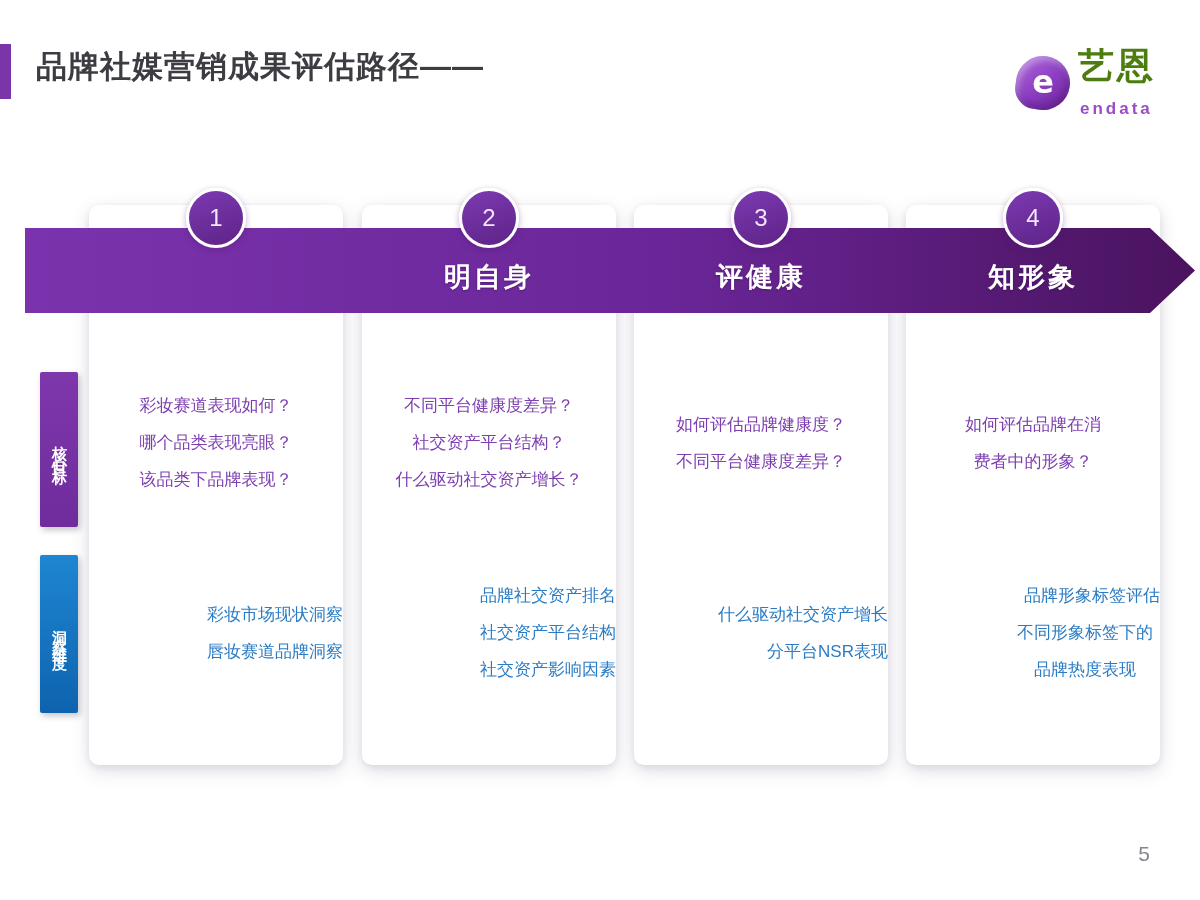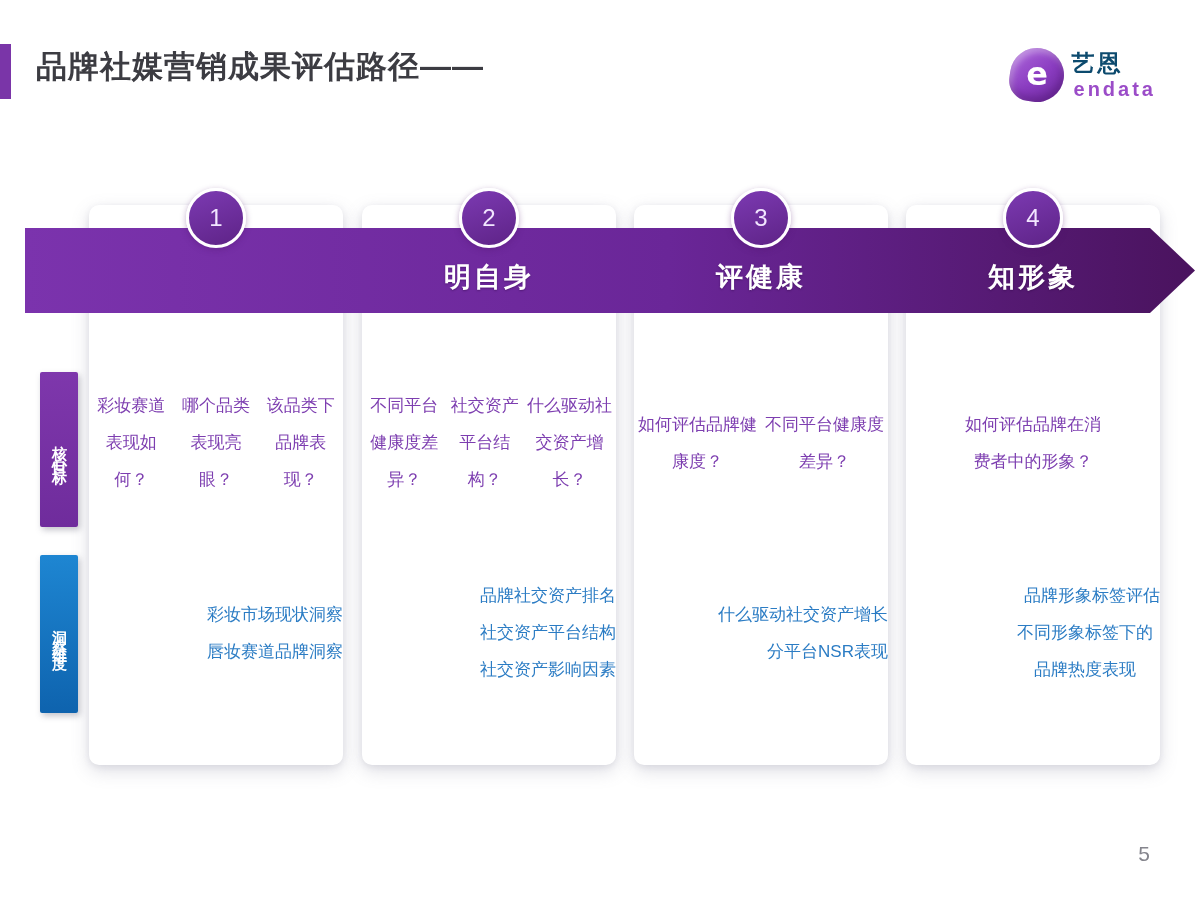--- a/index.html
+++ b/index.html
@@ -20,22 +20,22 @@
     background:linear-gradient(135deg,#b06ade 0%,#8a3cc0 55%,#6e2a9e 100%);
     border-radius:50% 50% 50% 38%;transform:rotate(8deg);
     box-shadow:inset -3px -5px 8px rgba(60,10,90,.35), inset 3px 4px 6px rgba(255,255,255,.35);
   }
   .logo-mark span{
     position:absolute;left:0;right:0;top:7px;text-align:center;
     font-size:32px;font-weight:bold;color:#ffffff;transform:rotate(-8deg);
     font-family:"DejaVu Sans",sans-serif;
   }
   .logo-text{display:flex;flex-direction:column;align-items:flex-start;line-height:1;}
-  .logo-cn{font-size:23px;font-weight:bold;color:#0c4a6e;letter-spacing:3px;text-align:right;}
-  .logo-en{font-size:20px;font-weight:bold;color:#9b4cc8;letter-spacing:3px;margin-top:4px;margin-left:2px;}
+  .logo-cn{font-size:36px;font-weight:bold;color:#4d7c0f;letter-spacing:3px;text-align:right;}
+  .logo-en{font-size:17px;font-weight:bold;color:#9b4cc8;letter-spacing:3px;margin-top:16px;margin-left:2px;}
   
   .banner{
     position:absolute;left:25px;top:228px;width:1170px;height:85px;z-index:2;
     background:linear-gradient(90deg,#7b33ad 0%,#6a2698 55%,#4a135e 100%);
     clip-path:polygon(0 0, calc(100% - 45px) 0, 100% 50%, calc(100% - 45px) 100%, 0 100%);
   }
   .step{position:absolute;top:188px;width:254px;text-align:center;z-index:3;}
   .step-circle{
     width:54px;height:54px;margin:0 auto;border-radius:50%;
     background:linear-gradient(160deg,#7c3ab2 0%,#5e2387 100%);
@@ -60,21 +60,21 @@
   .tab-core{top:372px;height:155px;background:linear-gradient(180deg,#7e37ac,#6f2c9c);}
   .tab-dim{top:555px;height:158px;background:linear-gradient(180deg,#1e86d2,#0e63ae);}
   
   .card{
     position:absolute;top:205px;width:254px;height:560px;background:#ffffff;
     border-radius:10px;z-index:1;
     box-shadow:0 6px 18px rgba(110,110,135,.22), 0 2px 6px rgba(110,110,135,.12);
   }
   .q-block{
     position:absolute;top:165px;left:0;right:0;height:145px;
-    display:flex;flex-direction:row;justify-content:center;align-items:center;
+    display:flex;flex-direction:column;justify-content:center;align-items:center;
   }
   .i-block{
     position:absolute;top:355px;left:0;right:0;height:145px;
     display:flex;flex-direction:column;justify-content:center;align-items:flex-end;
   }
   .q-block p,.i-block p{margin:0;font-size:17px;line-height:37px;text-align:center;}
   .q-block p{color:#7d3eb0;}
   .i-block p{color:#2b7cc4;}
   .narrow{width:150px;}
   

